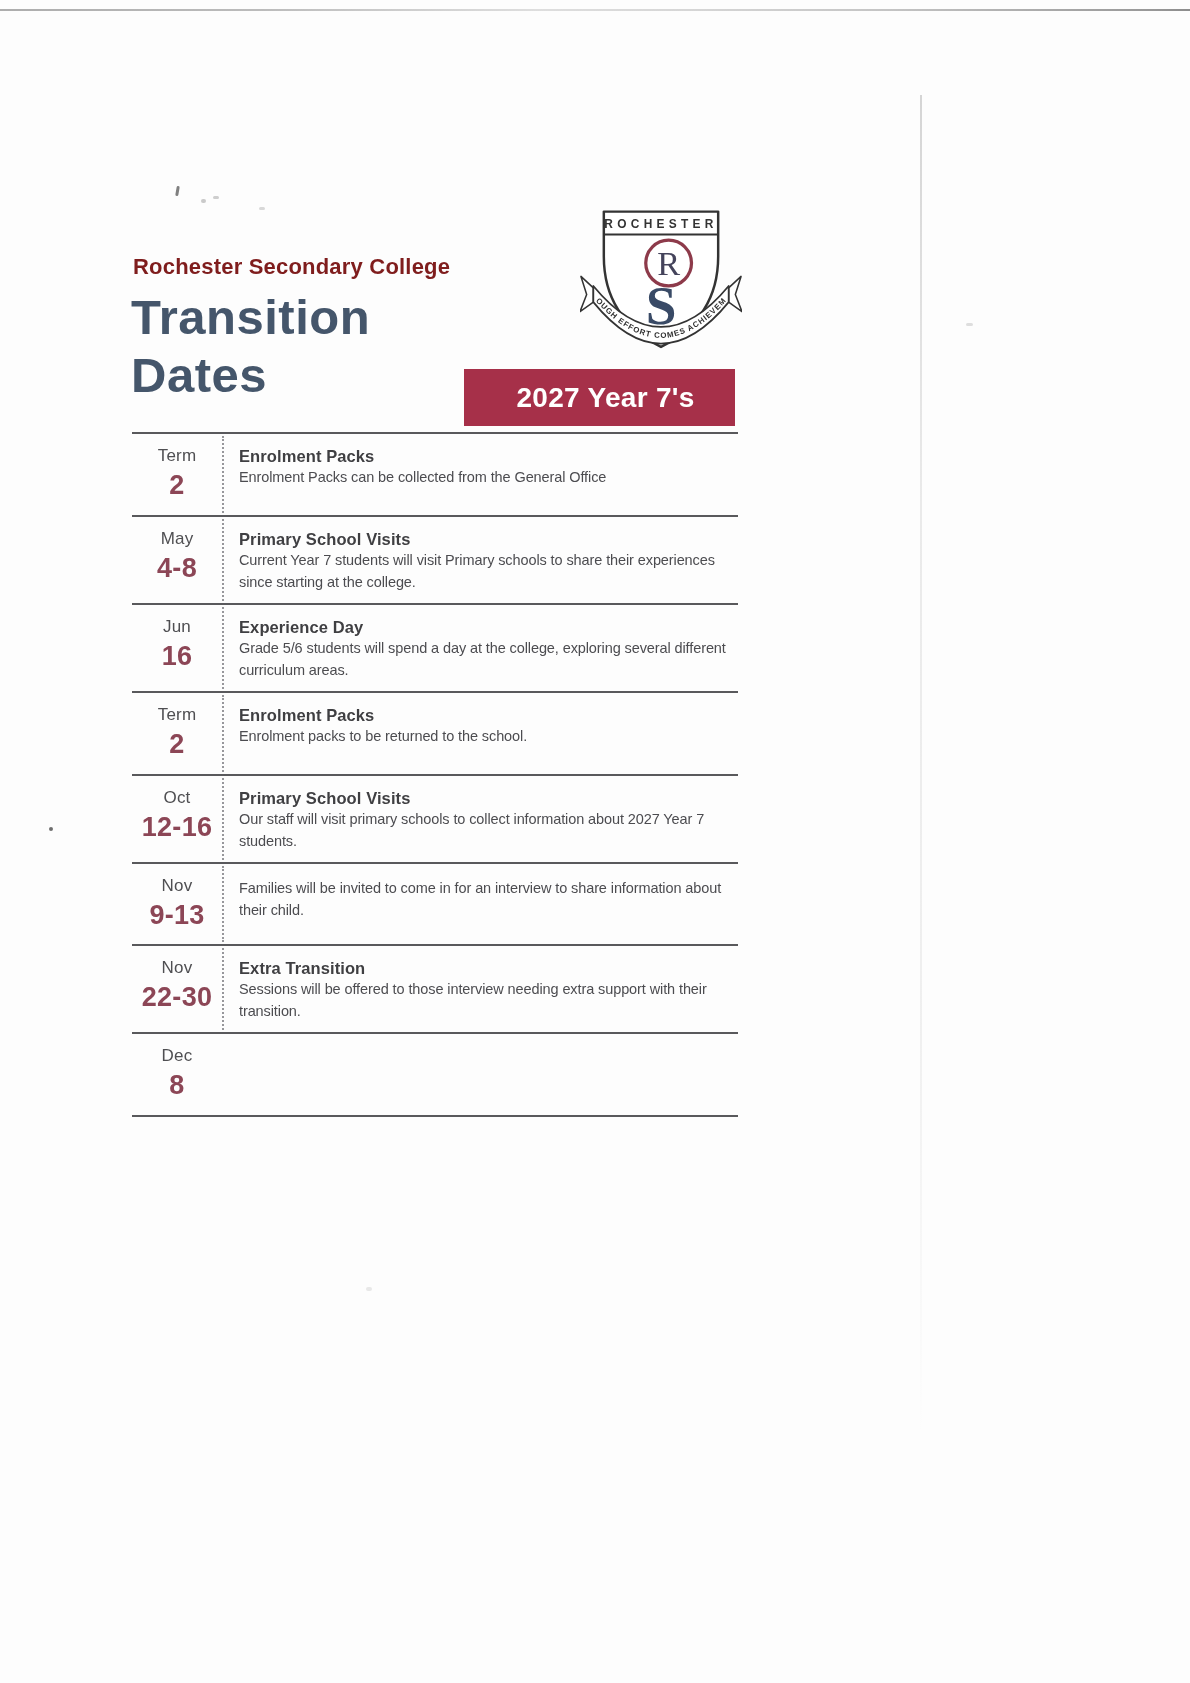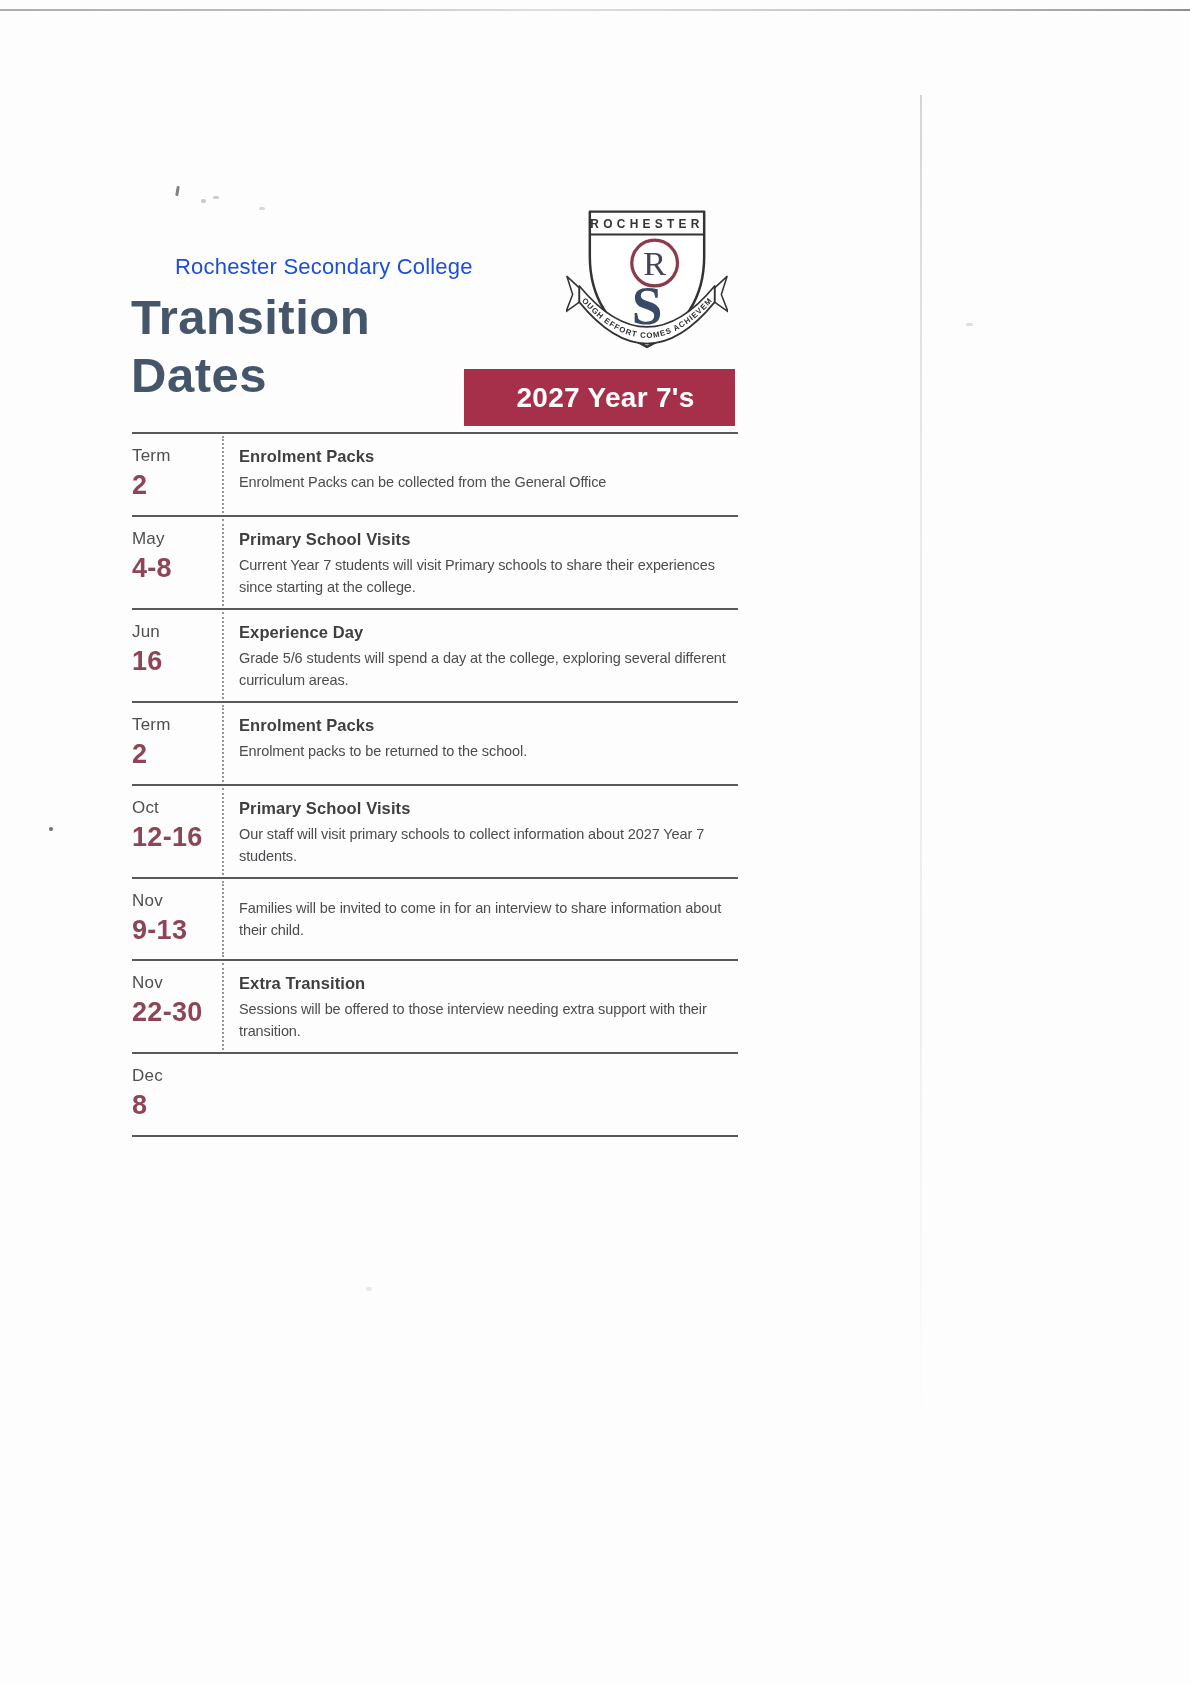--- a/index.html
+++ b/index.html
@@ -28,67 +28,67 @@
   .speck.s2{left:201px;top:199px;width:5px;height:4px;opacity:.3;}
   .speck.s3{left:213px;top:196px;width:6px;height:3px;opacity:.28;}
   .speck.s4{left:259px;top:207px;width:6px;height:3px;opacity:.22;}
   .speck.s5{left:49px;top:827px;width:4px;height:4px;border-radius:50%;opacity:.85;}
   .speck.s6{left:366px;top:1287px;width:6px;height:4px;opacity:.12;}
   .speck.s7{left:966px;top:323px;width:7px;height:3px;opacity:.18;}
 
   
   .college-name{
     position:absolute;left:133px;top:254px;
-    font-size:22px;font-weight:400;color:#1d4ed8;letter-spacing:.2px;margin-left:42px;
+    font-size:22px;font-weight:700;color:#7f1d1d;letter-spacing:.2px;
   }
   .doc-title{
     position:absolute;left:131px;top:288px;
     font-size:49px;font-weight:700;color:var(--title-navy,#45566b);
     line-height:58px;letter-spacing:.5px;
   }
   .year-badge{
     position:absolute;left:464px;top:369px;width:271px;height:57px;
     background:var(--accent-maroon,#a63049);
     color:#fff;font-size:28px;font-weight:700;
     display:flex;align-items:center;justify-content:center;
     padding-left:12px;box-sizing:border-box;letter-spacing:.3px;
   }
 
   
-  .logo{position:absolute;left:566px;top:202px;width:162px;height:166px;}
+  .logo{position:absolute;left:580px;top:202px;width:162px;height:166px;}
   .logo svg{width:100%;height:100%;}
 
   
   .schedule{
     position:absolute;left:132px;top:432px;width:606px;
     border-top:2px solid #59595c;
   }
   .row{
     display:flex;align-items:stretch;
     border-bottom:2px solid #59595c;
     min-height:82.7px;box-sizing:border-box;
   }
   .datecol{
     width:90px;flex:0 0 90px;
-    display:flex;flex-direction:column;align-items:flex-start;
+    display:flex;flex-direction:column;align-items:center;
     padding-top:12px;box-sizing:border-box;
   }
   .month{font-size:17px;color:#4f4f52;letter-spacing:.2px;}
   .daynum{
     margin-top:4px;font-size:27px;font-weight:700;
     color:var(--date-maroon,#8c4656);letter-spacing:.3px;
   }
   .eventcol{
     flex:1;border-left:2px dotted #97979b;
     margin:2px 0 2px 0;
     padding:11px 4px 8px 15px;
   }
   .event-title{font-size:16.5px;font-weight:700;color:#3f3f42;letter-spacing:.1px;}
   .event-desc{
-    margin-top:5px;font-size:14.5px;line-height:1.52;color:#4c4c50;
+    font-size:14.5px;line-height:1.52;color:#4c4c50;
     letter-spacing:-0.1px;max-width:505px;
   }
 </style>
 </head>
 <body>
 
 <div class="page">
 
   <div class="scan-top-edge"></div>
   <div class="scan-right-line"></div>

